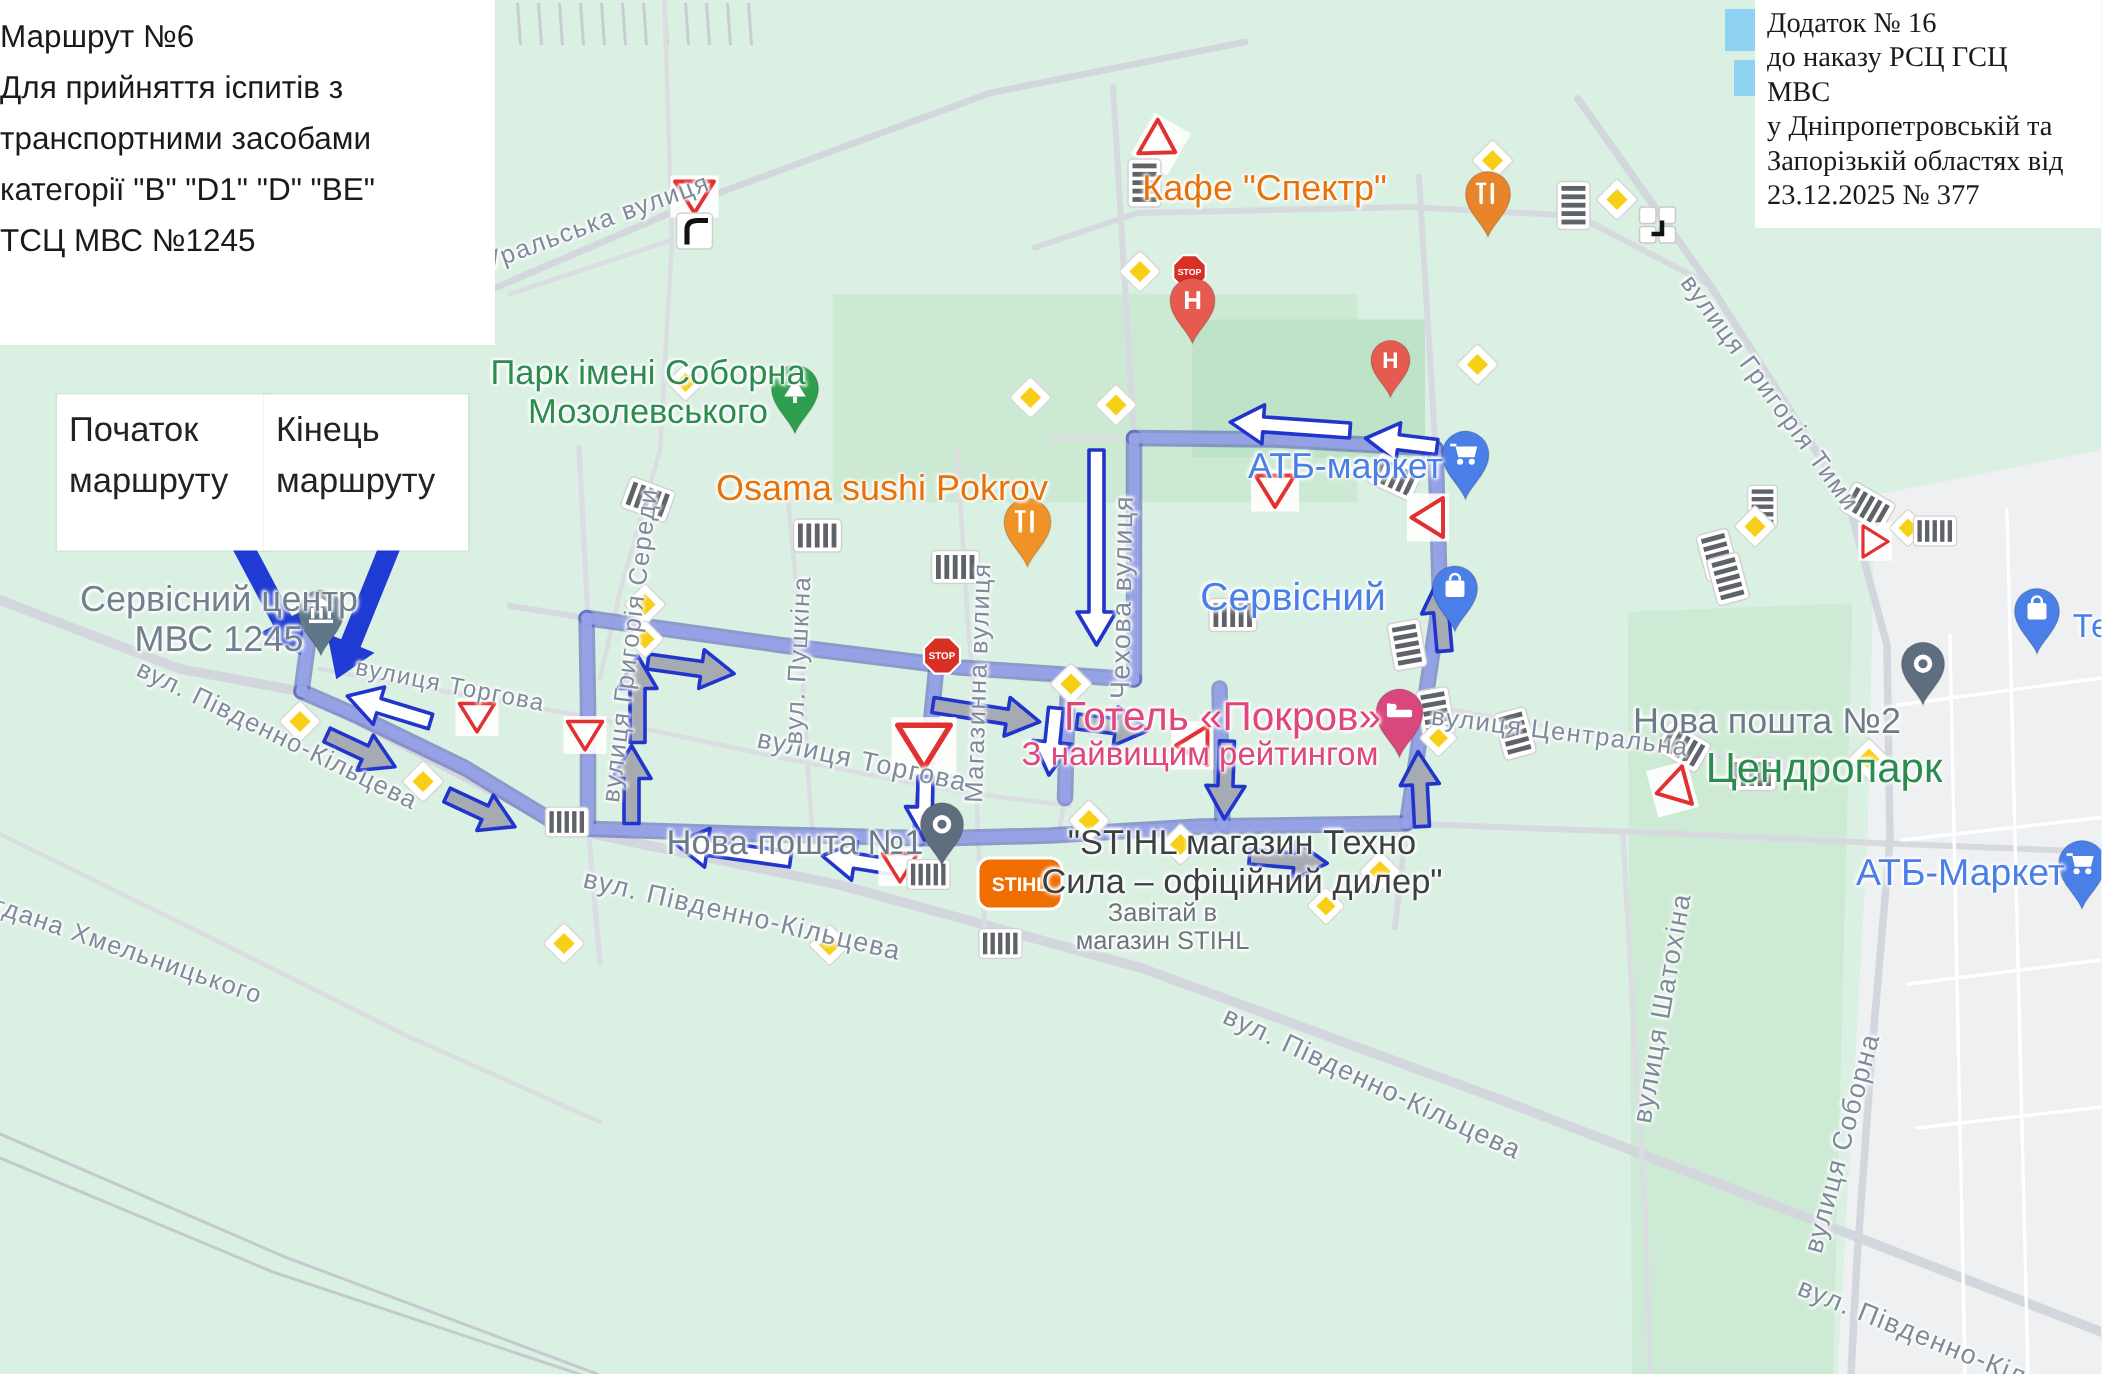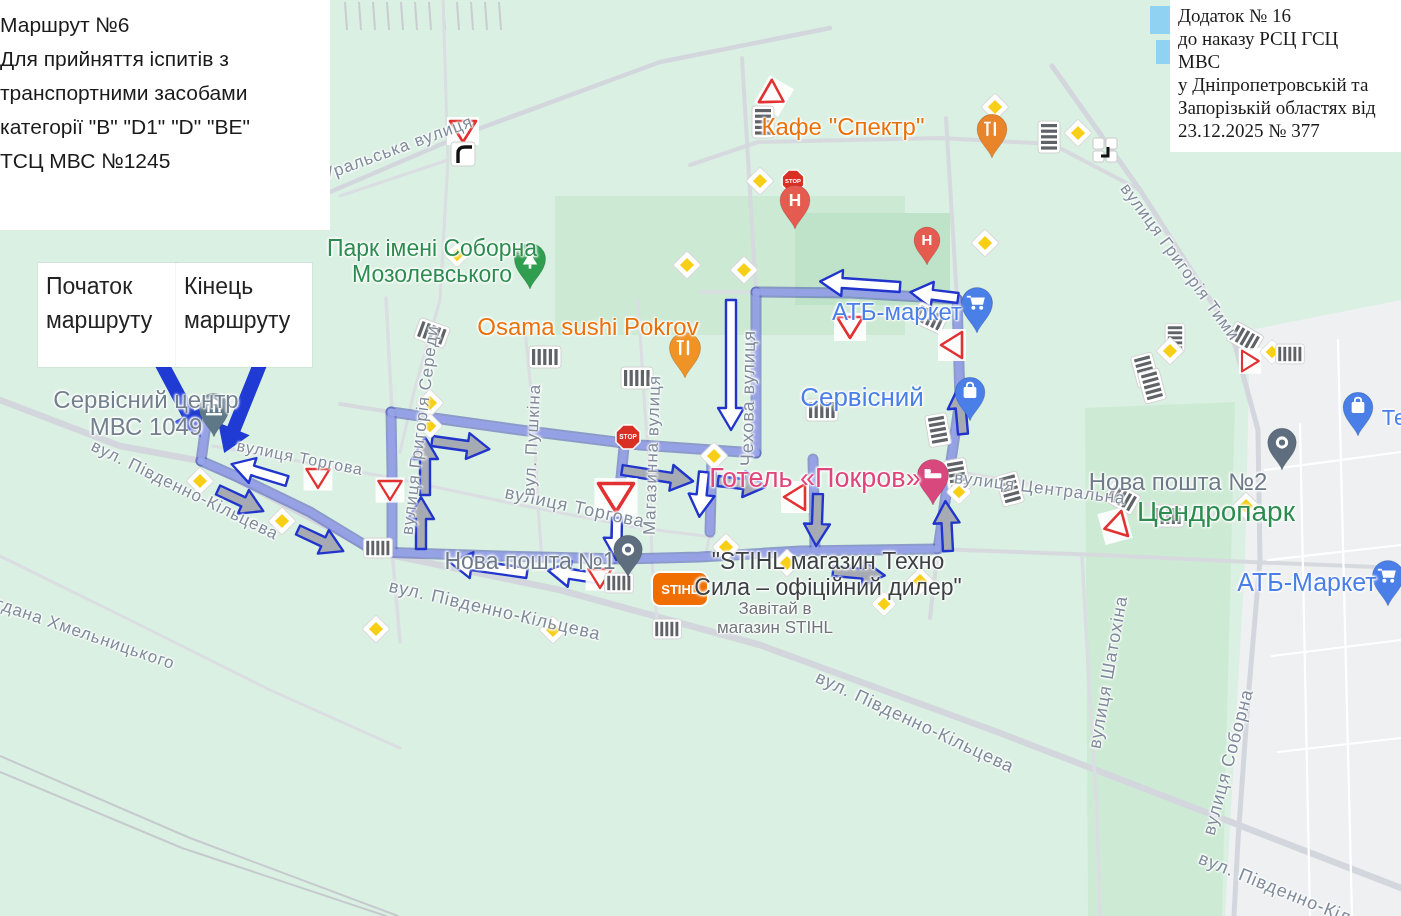--- a/index.html
+++ b/index.html
@@ -600,28 +600,29 @@
       <div class="map-label" style="left: 575px; top: 507px; font-size: 18px; color: rgb(127, 139, 154); transform: translate(-50%, -50%) rotate(12deg); letter-spacing: 1px;">вулиця Торгова</div>
       <div class="map-label" style="left: 420px; top: 430px; font-size: 17px; color: rgb(127, 139, 154); transform: translate(-50%, -50%) rotate(-83deg); letter-spacing: 1px;">вулиця Григорія Середи</div>
       <div class="map-label" style="left: 532px; top: 440px; font-size: 17px; color: rgb(127, 139, 154); transform: translate(-50%, -50%) rotate(-87deg); letter-spacing: 1px;">вул. Пушкіна</div>
       <div class="map-label" style="left: 652px; top: 455px; font-size: 17px; color: rgb(127, 139, 154); transform: translate(-50%, -50%) rotate(-88deg); letter-spacing: 1px;">Магазинна вулиця</div>
       <div class="map-label" style="left: 748px; top: 398px; font-size: 18px; color: rgb(127, 139, 154); transform: translate(-50%, -50%) rotate(-89deg); letter-spacing: 1px;">Чехова вулиця</div>
       <div class="map-label" style="left: 1040px; top: 488px; font-size: 17px; color: rgb(127, 139, 154); transform: translate(-50%, -50%) rotate(7deg); letter-spacing: 1px;">вулиця Центральна</div>
       <div class="map-label" style="left: 1108px; top: 672px; font-size: 18px; color: rgb(127, 139, 154); transform: translate(-50%, -50%) rotate(-80deg); letter-spacing: 1px;">вулиця Шатохіна</div>
       <div class="map-label" style="left: 1228px; top: 762px; font-size: 18px; color: rgb(127, 139, 154); transform: translate(-50%, -50%) rotate(-75deg); letter-spacing: 1px;">вулиця Соборна</div>
       <div class="map-label" style="left: 75px; top: 630px; font-size: 17px; color: rgb(127, 139, 154); transform: translate(-50%, -50%) rotate(19deg); letter-spacing: 1px;">Богдана Хмельницького</div>
       <div class="map-label" style="left: 146px; top: 414px; font-size: 24px; color: rgb(114, 128, 142); transform: translate(-50%, -50%) rotate(0deg);">Сервісний центр
-МВС 1049</div>
+МВС 1245</div>
       <div class="map-label" style="left: 432px; top: 262px; font-size: 23px; color: rgb(44, 140, 79); transform: translate(-50%, -50%) rotate(0deg);">Парк імені Соборна
 Мозолевського</div>
       <div class="map-label" style="left: 588px; top: 327px; font-size: 24px; color: rgb(232, 113, 10); transform: translate(-50%, -50%) rotate(0deg);">Osama sushi Pokrov</div>
       <div class="map-label" style="left: 843px; top: 127px; font-size: 24px; color: rgb(232, 113, 10); transform: translate(-50%, -50%) rotate(0deg);">Кафе "Спектр"</div>
       <div class="map-label" style="left: 897px; top: 312px; font-size: 24px; color: rgb(74, 127, 232); transform: translate(-50%, -50%) rotate(0deg);">АТБ-маркет</div>
       <div class="map-label" style="left: 862px; top: 398px; font-size: 26px; color: rgb(74, 127, 232); transform: translate(-50%, -50%) rotate(0deg);">Сервісний</div>
       <div class="map-label" style="left: 815px; top: 478px; font-size: 27px; color: rgb(224, 69, 123); transform: translate(-50%, -50%) rotate(0deg);">Готель «Покров»</div>
+      <div class="map-label" style="left: 800px; top: 503px; font-size: 22px; color: rgb(224, 69, 123); transform: translate(-50%, -50%) rotate(0deg);">З найвищим рейтингом</div>
       <div class="map-label" style="left: 828px; top: 575px; font-size: 23px; color: rgb(60, 64, 67); transform: translate(-50%, -50%) rotate(0deg);">"STIHL магазин Техно
 Сила – офіційний дилер"</div>
       <div class="map-label" style="left: 775px; top: 618px; font-size: 17px; color: rgb(112, 117, 122); transform: translate(-50%, -50%) rotate(0deg);">Завітай в
 магазин STIHL</div>
       <div class="map-label" style="left: 530px; top: 562px; font-size: 23px; color: rgb(109, 122, 136); transform: translate(-50%, -50%) rotate(0deg);">Нова пошта №1</div>
       <div class="map-label" style="left: 1178px; top: 452px; font-size: 24px; color: rgb(109, 122, 136); transform: translate(-50%, -50%) rotate(0deg); margin-top: 30px;">Нова пошта №2</div>
       <div class="map-label" style="left: 1178px; top: 512px; font-size: 28px; color: rgb(44, 140, 79); transform: translate(-50%, -50%) rotate(0deg); margin-left: 38px;">Цендропарк</div>
       <div class="map-label" style="left: 1307px; top: 582px; font-size: 25px; color: rgb(74, 127, 232); transform: translate(-50%, -50%) rotate(0deg);">АТБ-Маркет</div>
       <div class="map-label" style="left: 1394px; top: 418px; font-size: 22px; color: rgb(74, 127, 232); transform: translate(-50%, -50%) rotate(0deg);">Те</div>
     </div>

